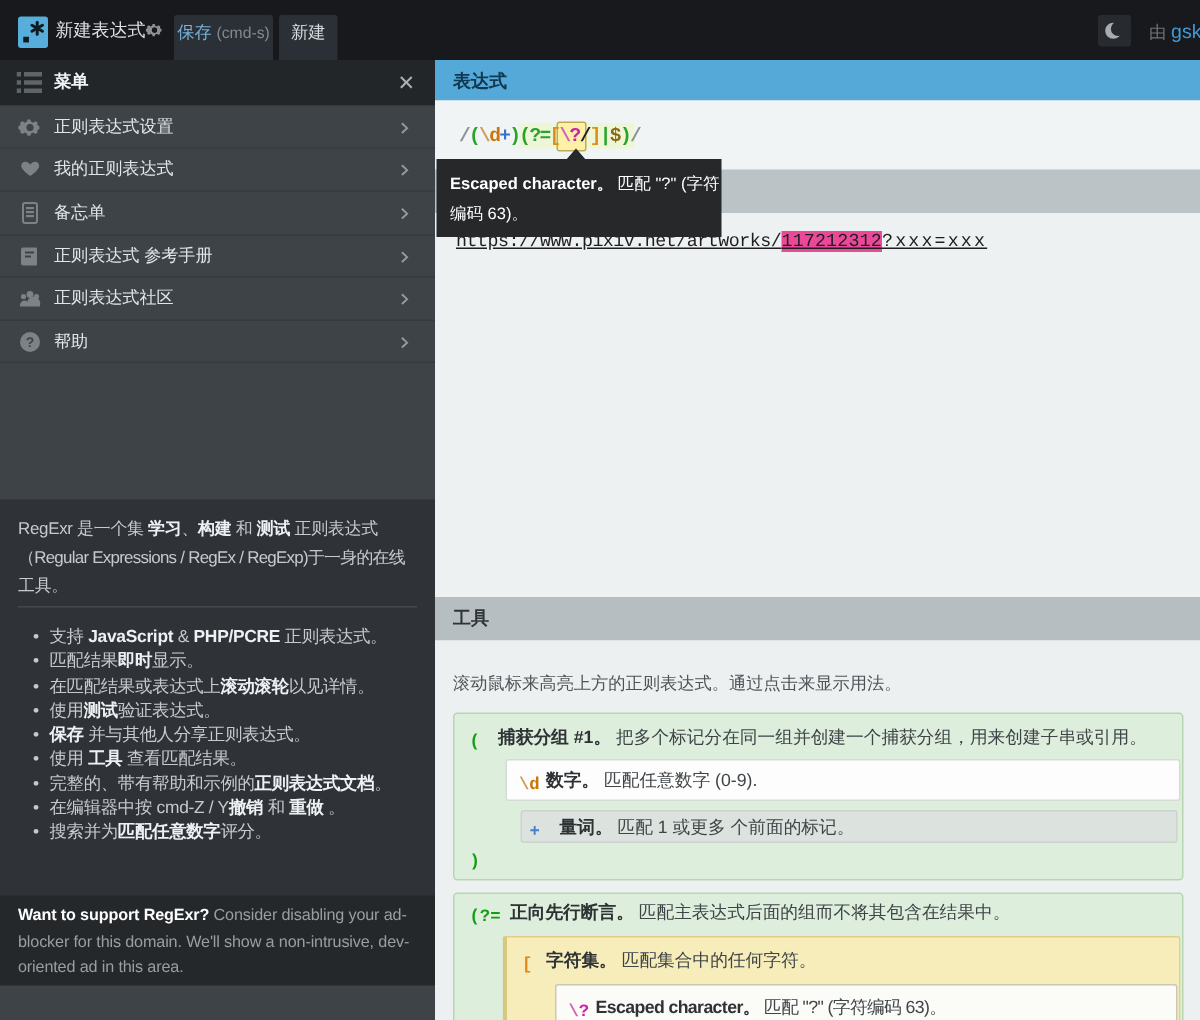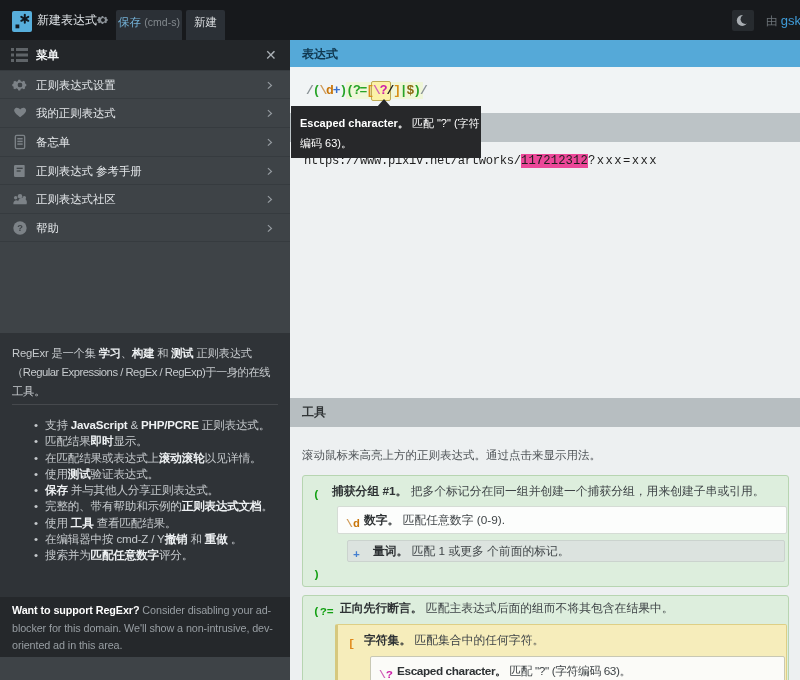--- a/index.html
+++ b/index.html
@@ -19,21 +19,21 @@
 #menuhead{left:0;top:40px;width:290px;height:30px;background:#232629;}
 #menuhead .t{position:absolute;left:36px;top:0;line-height:31px;font-size:11.5px;font-weight:bold;color:#f2f4f5;}
 #menuhead .x{position:absolute;left:265px;top:0;line-height:31px;font-size:14px;color:#aab0b5;}
 .mrow{left:0;width:290px;height:28px;border-top:1px solid #363b3f;}
 .mrow .ic{position:absolute;left:12px;top:6px;width:16px;height:16px;}
 .mrow .t{position:absolute;left:36px;top:0;line-height:29px;font-size:11.4px;color:#e3e6e9;white-space:nowrap;}
 .mrow .ch{position:absolute;left:265px;top:9px;width:10px;height:11px;}
 #minfo{left:0;top:333px;width:290px;height:287px;background:#2f3337;}
 #mpara{left:12px;top:344px;line-height:19px;font-size:11.3px;letter-spacing:-0.2px;color:#c6cacd;white-space:nowrap;} #mpara b{color:#eef1f3;}
 #mline{left:12px;top:404px;width:266px;height:1px;background:#46494d;}
-#mbullets{left:28px;top:417px;font-size:11.6px;letter-spacing:-0.2px;color:#c6cacd;} #mbullets b{color:#eef1f3;}
+#mbullets{left:16px;top:417px;font-size:11.6px;letter-spacing:-0.2px;color:#c6cacd;} #mbullets b{color:#eef1f3;}
 #mbullets div{line-height:16.3px;padding-left:17px;position:relative;white-space:nowrap;}
 #mbullets div:before{content:"•";position:absolute;left:6px;}
 #msupport{left:0;top:597px;width:290px;height:60px;background:#25282b;}
 #msupport .t{position:absolute;left:12px;top:5px;font-size:10.8px;letter-spacing:-0.1px;line-height:17.7px;color:#989ea3;white-space:nowrap;}
 #msupport b{color:#fdfdfd;}
 
 #bluehead{left:290px;top:40px;width:510px;height:27px;background:#55a9d8;}
 #bluehead .t{position:absolute;left:12px;top:0;line-height:28px;font-weight:bold;font-size:12px;color:#103850;}
 #exparea{left:290px;top:67px;width:510px;height:46px;background:#f1f4f5;}
 #textband{left:290px;top:113px;width:510px;height:29px;background:#bcc3c6;}
@@ -41,21 +41,21 @@
 #textarea1{left:290px;top:142px;width:510px;height:256px;background:#eef1f2;}
 #toolband{left:290px;top:398px;width:510px;height:29px;background:#b7bec1;}
 #toolband .t{position:absolute;left:12px;top:0;line-height:29px;font-weight:bold;font-size:12px;color:#303436;}
 #toolarea{left:290px;top:427px;width:510px;height:253px;background:#edf0f1;}
 #hint{left:302px;top:448px;font-size:11.5px;color:#4e5357;white-space:nowrap;}
 
 #exprtint{left:346px;top:82px;width:77px;height:17px;background:#eff6d8;}
 #exprsel{left:371px;top:81px;width:20px;height:20px;background:#fcf1a7;border:1px solid #beab54;border-radius:2px;box-sizing:border-box;}
 #expr{left:306px;top:67px;height:46px;line-height:47px;font-family:"Liberation Mono",monospace;font-weight:bold;font-size:13px;letter-spacing:-1.1px;white-space:pre;}
 
-.srcseg{top:142px;height:39px;line-height:39px;font-family:"Liberation Mono",monospace;font-size:12.2px;color:#1e1e1e;white-space:pre;}
+.srcseg{top:142px;height:39px;line-height:39px;font-family:"Liberation Mono",monospace;font-size:12.2px;color:#1e1e1e;white-space:pre;text-decoration:underline;}
 
 .ebox{box-sizing:border-box;font-size:11.8px;color:#3f4447;}
 .ebox b{color:#2e3234;}
 .code{font-family:"Liberation Mono",monospace;font-weight:bold;font-size:11.5px;}
 #box1{left:302px;top:475px;width:487px;height:112px;background:#ddeedd;border:1px solid #b7d5b1;border-radius:3px;}
 #box2{left:302px;top:595px;width:487px;height:100px;background:#ddeedd;border:1px solid #b7d5b1;border-radius:3px;}
 #wbox1{left:337px;top:506px;width:450px;height:28px;background:#fcfdfc;border:1px solid #d5dcd5;border-radius:2px;}
 #gbox1{left:347px;top:540px;width:438px;height:22px;background:#dce3df;border:1px solid #cbd3ce;border-radius:2px;}
 #ybox{left:335px;top:624px;width:452px;height:71px;background:#f6edbb;border:1px solid #decf85;border-left:3px solid #d6c87e;border-radius:2px;}
 #wbox2{left:370px;top:656px;width:415px;height:39px;background:#fbfbf8;border:1px solid #c8c8b4;border-radius:2px;}
@@ -175,22 +175,22 @@
 
 <div class="abs" id="minfo"></div>
 <div class="abs" id="mpara">RegExr 是一个集 <b>学习</b>、<b>构建</b> 和 <b>测试</b> 正则表达式<br><span style="letter-spacing:-0.5px">（Regular Expressions / RegEx / RegExp)于一身的在线</span><br>工具。</div>
 <div class="abs" id="mline"></div>
 <div class="abs" id="mbullets">
 <div>支持 <b>JavaScript</b> &amp; <b>PHP/PCRE</b> 正则表达式。</div>
 <div>匹配结果<b>即时</b>显示。</div>
 <div>在匹配结果或表达式上<b>滚动滚轮</b>以见详情。</div>
 <div>使用<b>测试</b>验证表达式。</div>
 <div><b>保存</b> 并与其他人分享正则表达式。</div>
+<div>使用 <b>工具</b> 查看匹配结果。</div>
 <div>完整的、带有帮助和示例的<b>正则表达式文档</b>。</div>
-<div>使用 <b>工具</b> 查看匹配结果。</div>
 <div>在编辑器中按 cmd-Z / Y<b>撤销</b> 和 <b>重做</b> 。</div>
 <div>搜索并为<b>匹配任意数字</b>评分。</div>
 </div>
 <div class="abs" id="msupport">
     <div class="t"><b>Want to support RegExr?</b> Consider disabling your ad-<br>blocker for this domain. We'll show a non-intrusive, dev-<br>oriented ad in this area.</div>
   </div>
 
 <div class="abs" id="bluehead">
     <span class="t">表达式</span>
   </div>

